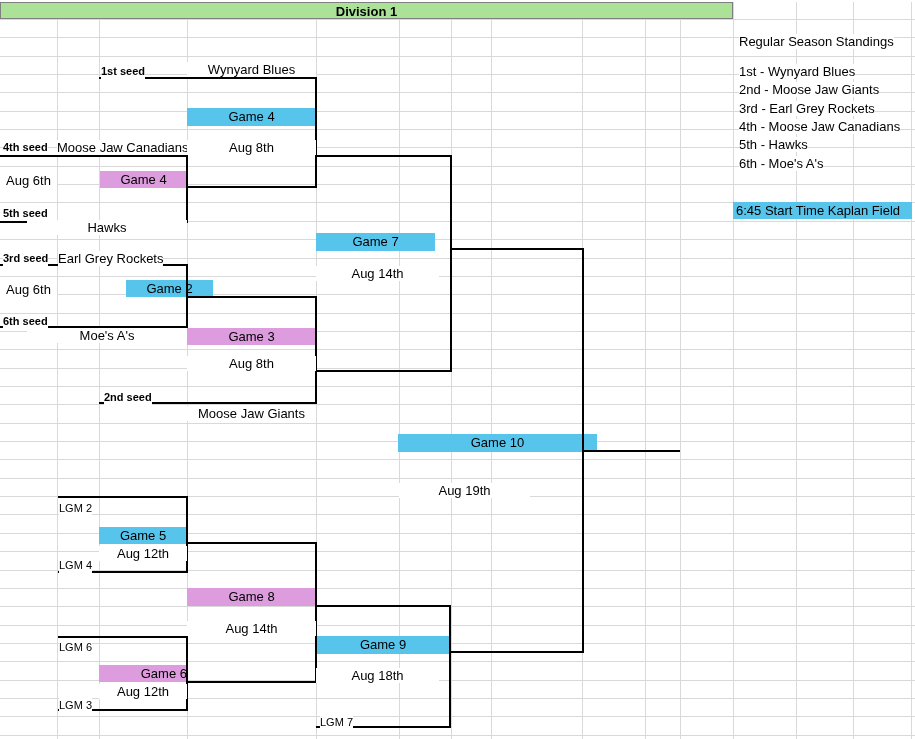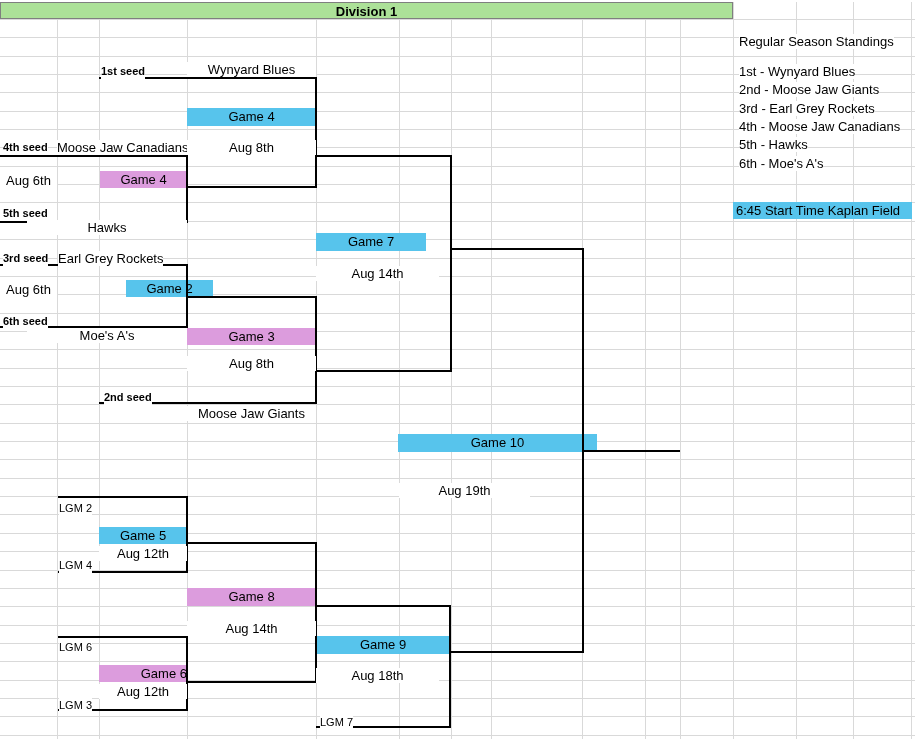--- a/index.html
+++ b/index.html
@@ -130,21 +130,21 @@
 
   <div class="t seed" style="left:104px;top:390px;">2nd seed</div>
   <div class="t c" style="left:187px;top:406px;width:129px;">Moose Jaw Giants</div>
 
   <div class="cell pink" style="left:100px;top:171px;width:87px;height:17px;line-height:17px;">Game 4</div>
   <div class="cell blue" style="left:100px;top:280px;width:87px;height:17px;line-height:17px;margin-left:26px;">Game 2</div>
   <div class="cell pink" style="left:187px;top:328px;width:129px;height:17px;line-height:17px;">Game 3</div>
   <div class="cell blue" style="left:187px;top:108px;width:129px;height:18px;line-height:18px;">Game 4</div>
   <div class="cell blue" style="left:99px;top:527px;width:88px;height:17px;line-height:17px;">Game 5</div>
   <div class="cell pink" style="left:99px;top:665px;width:88px;height:17px;line-height:17px;text-align:right;">Game 6</div>
-  <div class="cell blue" style="left:316px;top:233px;width:110px;height:18px;line-height:18px;">Game 7</div>
+  <div class="cell blue" style="left:316px;top:233px;width:119px;height:18px;line-height:18px;">Game 7</div>
   <div class="cell pink" style="left:187px;top:588px;width:129px;height:18px;line-height:18px;">Game 8</div>
   <div class="cell blue" style="left:316px;top:636px;width:134px;height:18px;line-height:18px;">Game 9</div>
   <div class="cell blue" style="left:398px;top:434px;width:199px;height:18px;line-height:18px;">Game 10</div>
 
   <div class="t c" style="left:0px;top:173px;width:57px;">Aug 6th</div>
   <div class="t c" style="left:0px;top:282px;width:57px;">Aug 6th</div>
   <div class="t c" style="left:187px;top:356px;width:129px;">Aug 8th</div>
   <div class="t c" style="left:187px;top:140px;width:129px;">Aug 8th</div>
   <div class="t c" style="left:99px;top:546px;width:88px;">Aug 12th</div>
   <div class="t c" style="left:99px;top:684px;width:88px;">Aug 12th</div>

